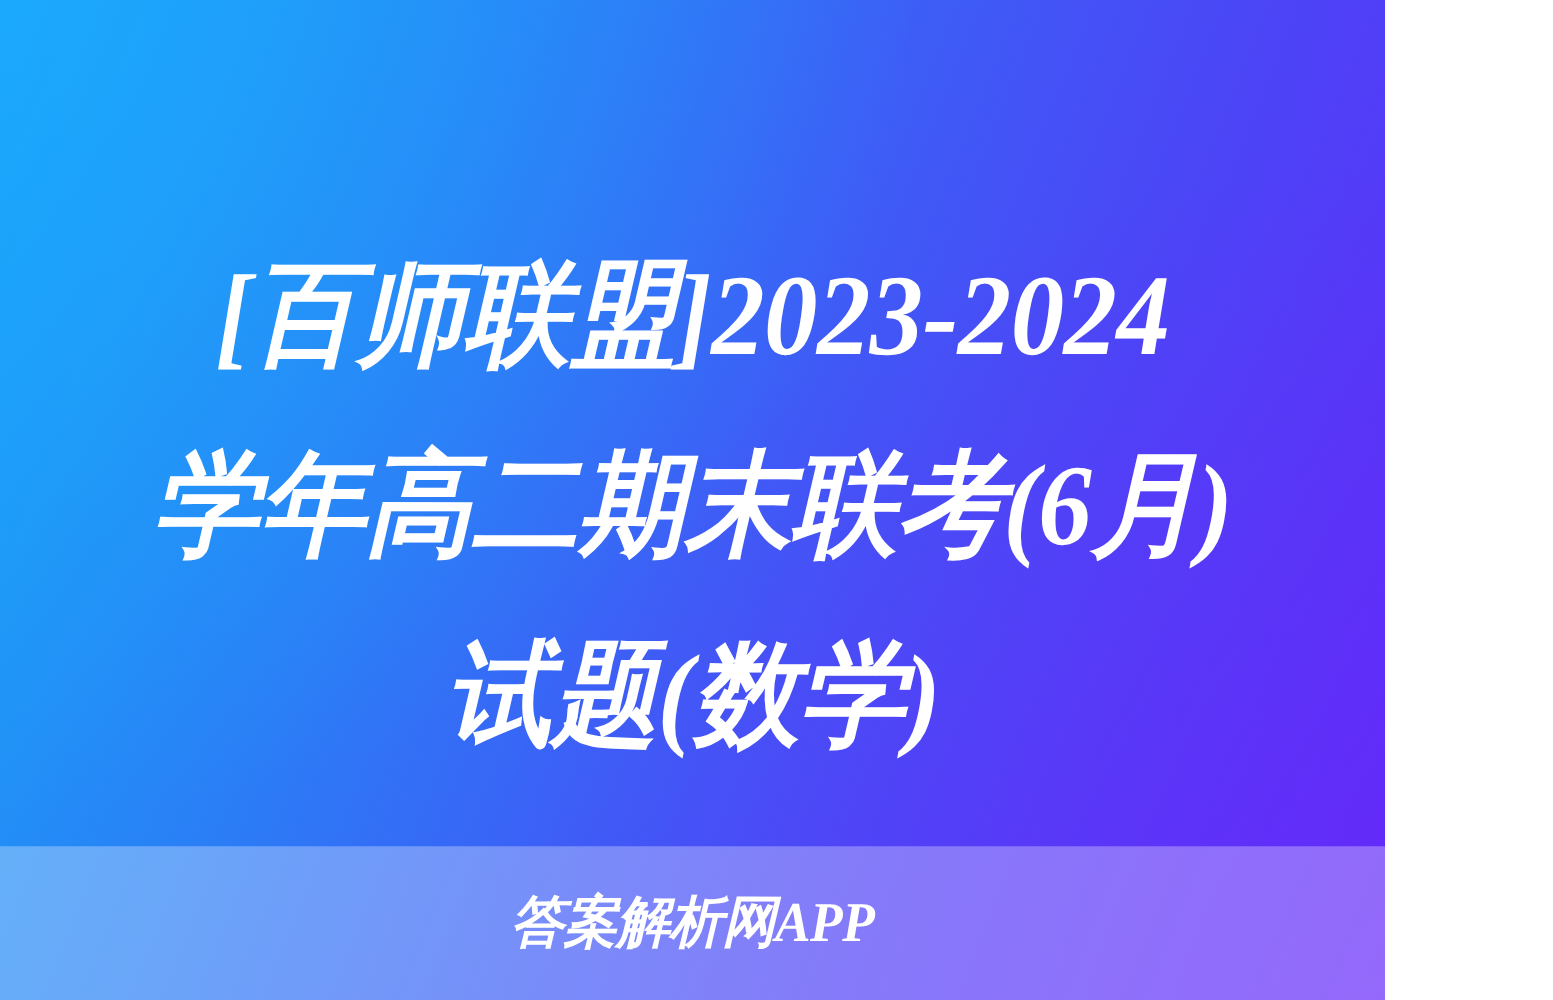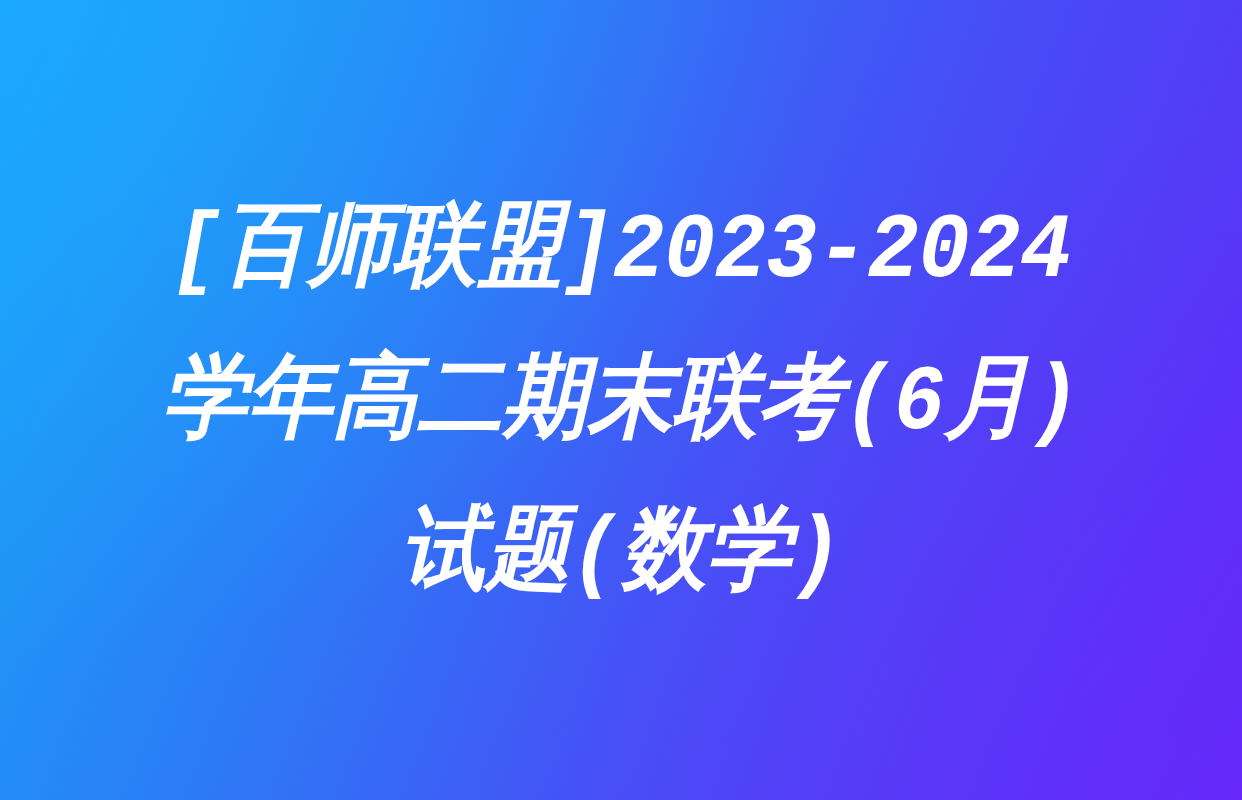--- a/index.html
+++ b/index.html
@@ -3,24 +3,24 @@
 <meta charset="utf-8">
 <title>Exam Title Banner</title>
 <style>
   html, body {
     margin: 0;
     padding: 0;
     background: #ffffff;
   }
   #banner {
     position: relative;
-    width: 1242px;
+    width: 1108px;
     height: 800px;
     overflow: hidden;
-    font-family: Liberation Mono, monospace;
+    font-family: Liberation Serif, serif;
     
     background:
       linear-gradient(112deg,
         #17a2fa 0%,
         #1f95f7 14%,
         #2a7ff6 30%,
         #3a63f6 48%,
         #4550f6 62%,
         #4f40f7 76%,
         #5a31f8 92%,
@@ -92,14 +92,17 @@
 <div id="banner">
 
   <div class="wash"></div>
 
   <div id="title-block">
     <span class="title-line">[百师联盟]2023-2024</span>
     <span class="title-line">学年高二期末联考(6月)</span>
     <span class="title-line">试题(数学)</span>
   </div>
 
+  <div id="footer-strip">
+    <span id="watermark">答案解析网APP</span>
+  </div>
 
 </div>
 
 </body></html>

